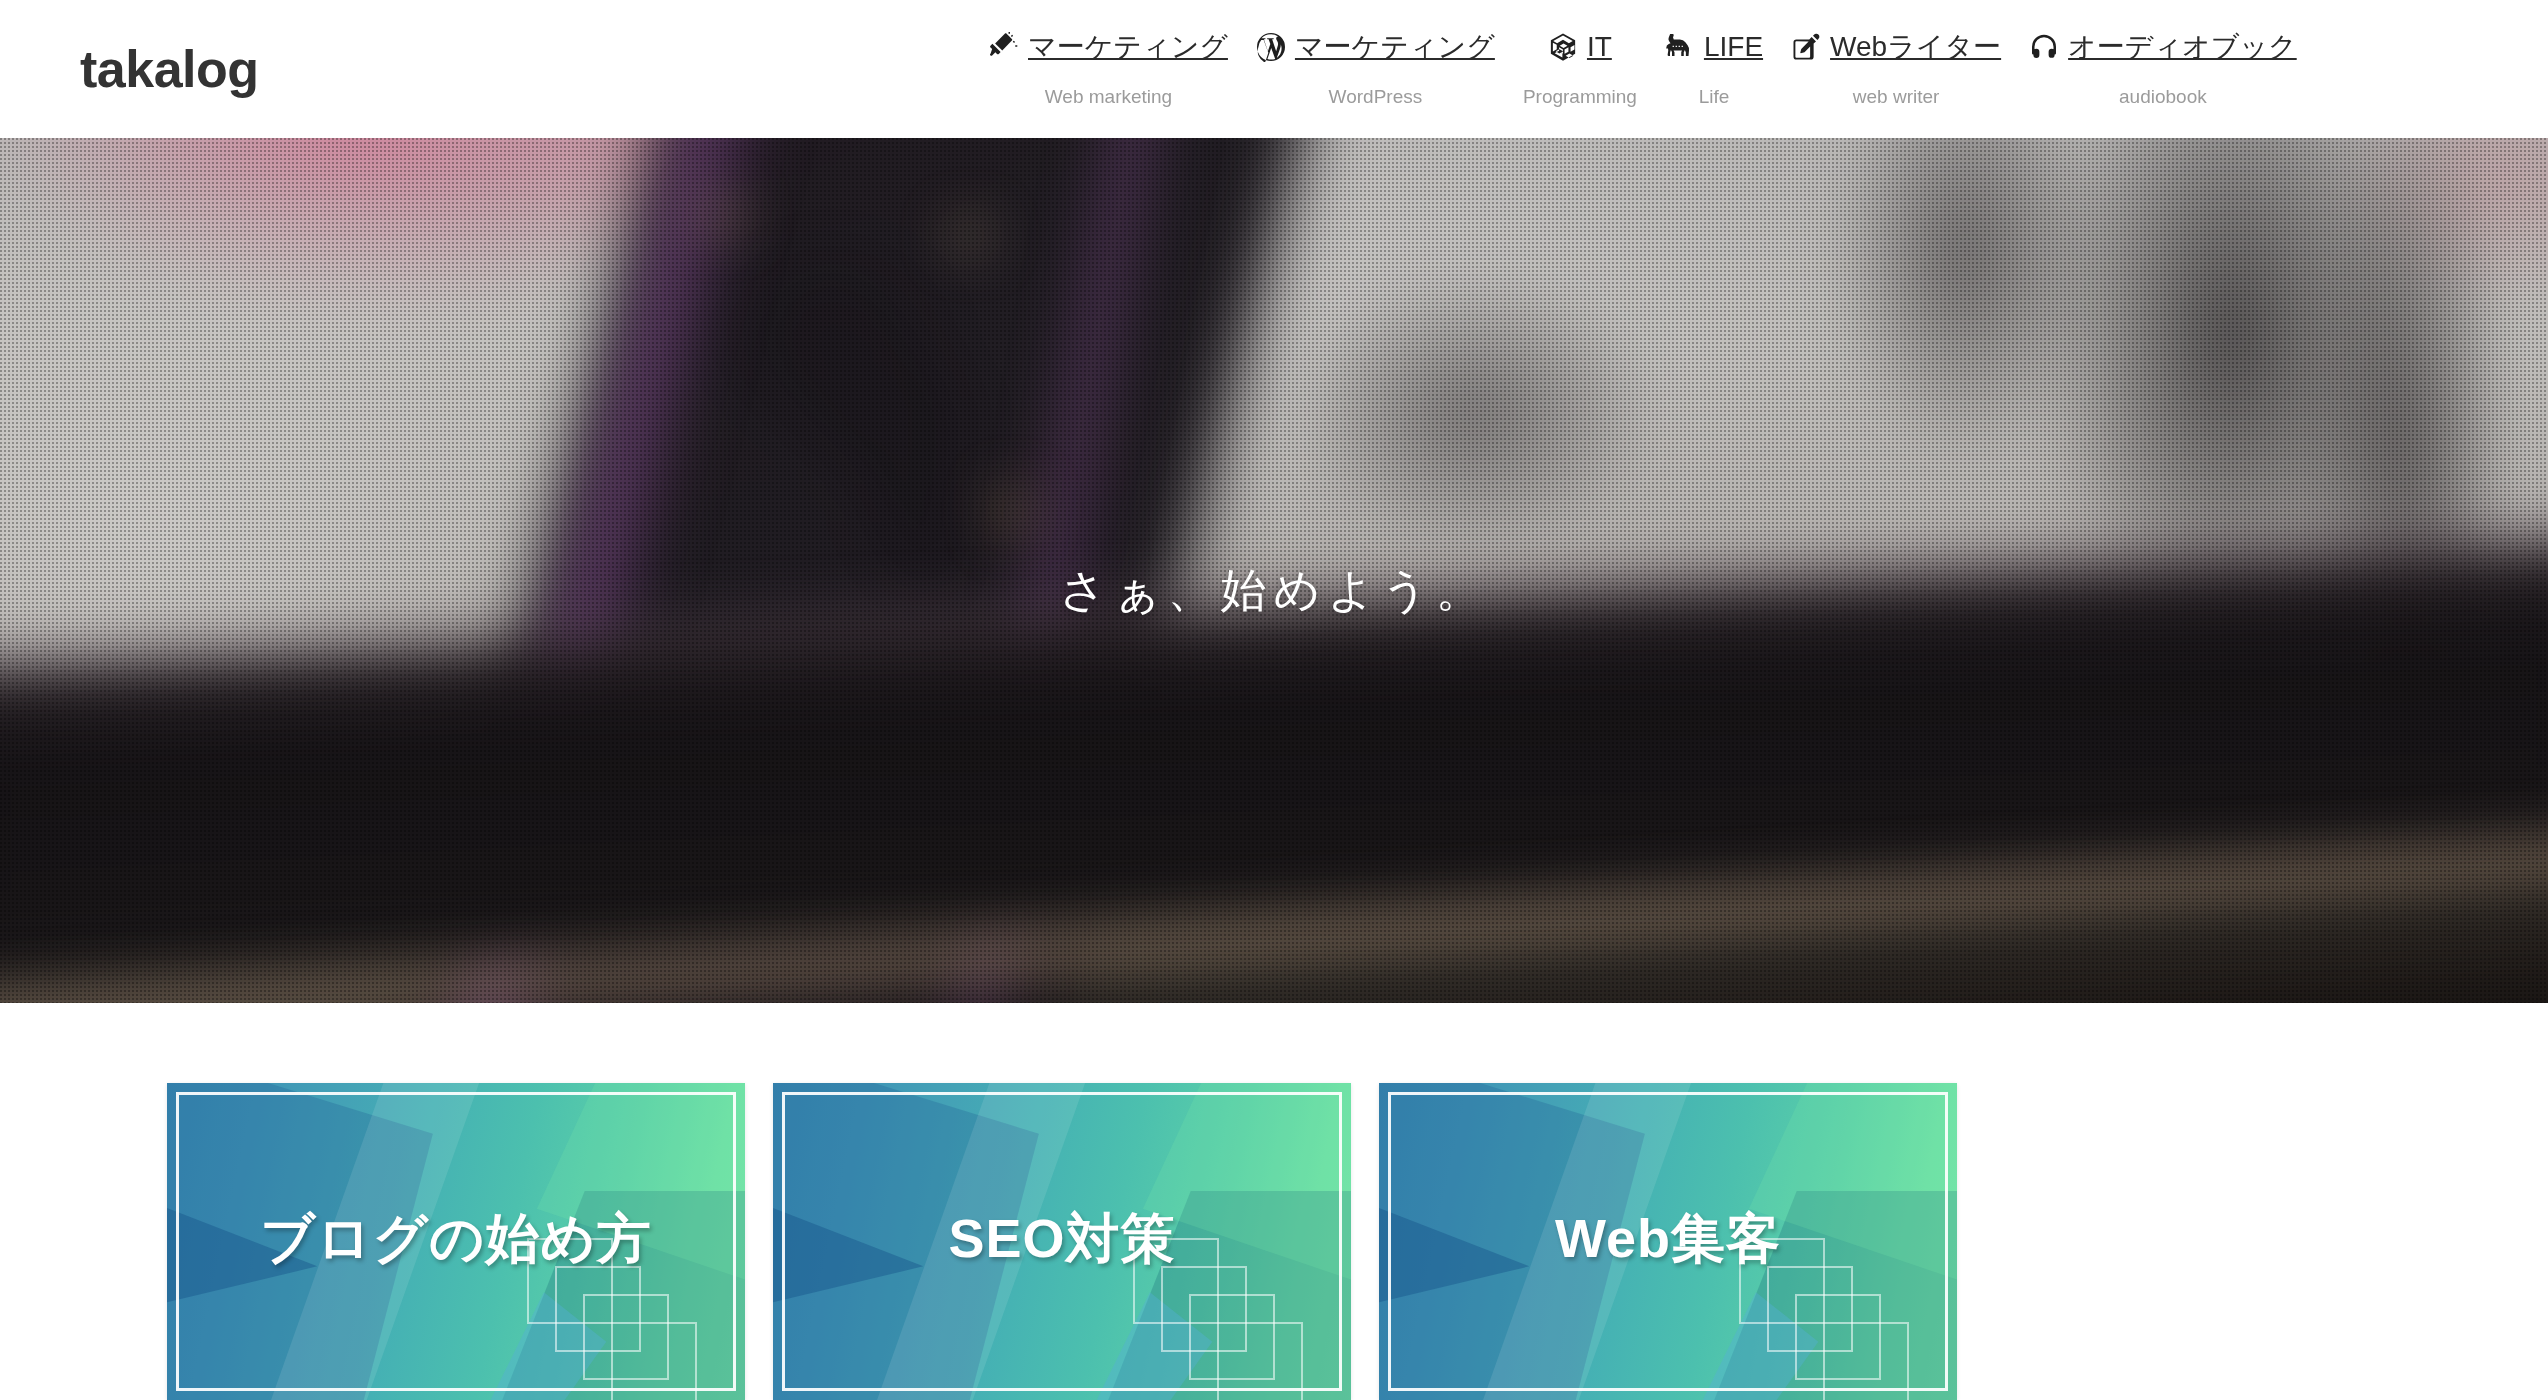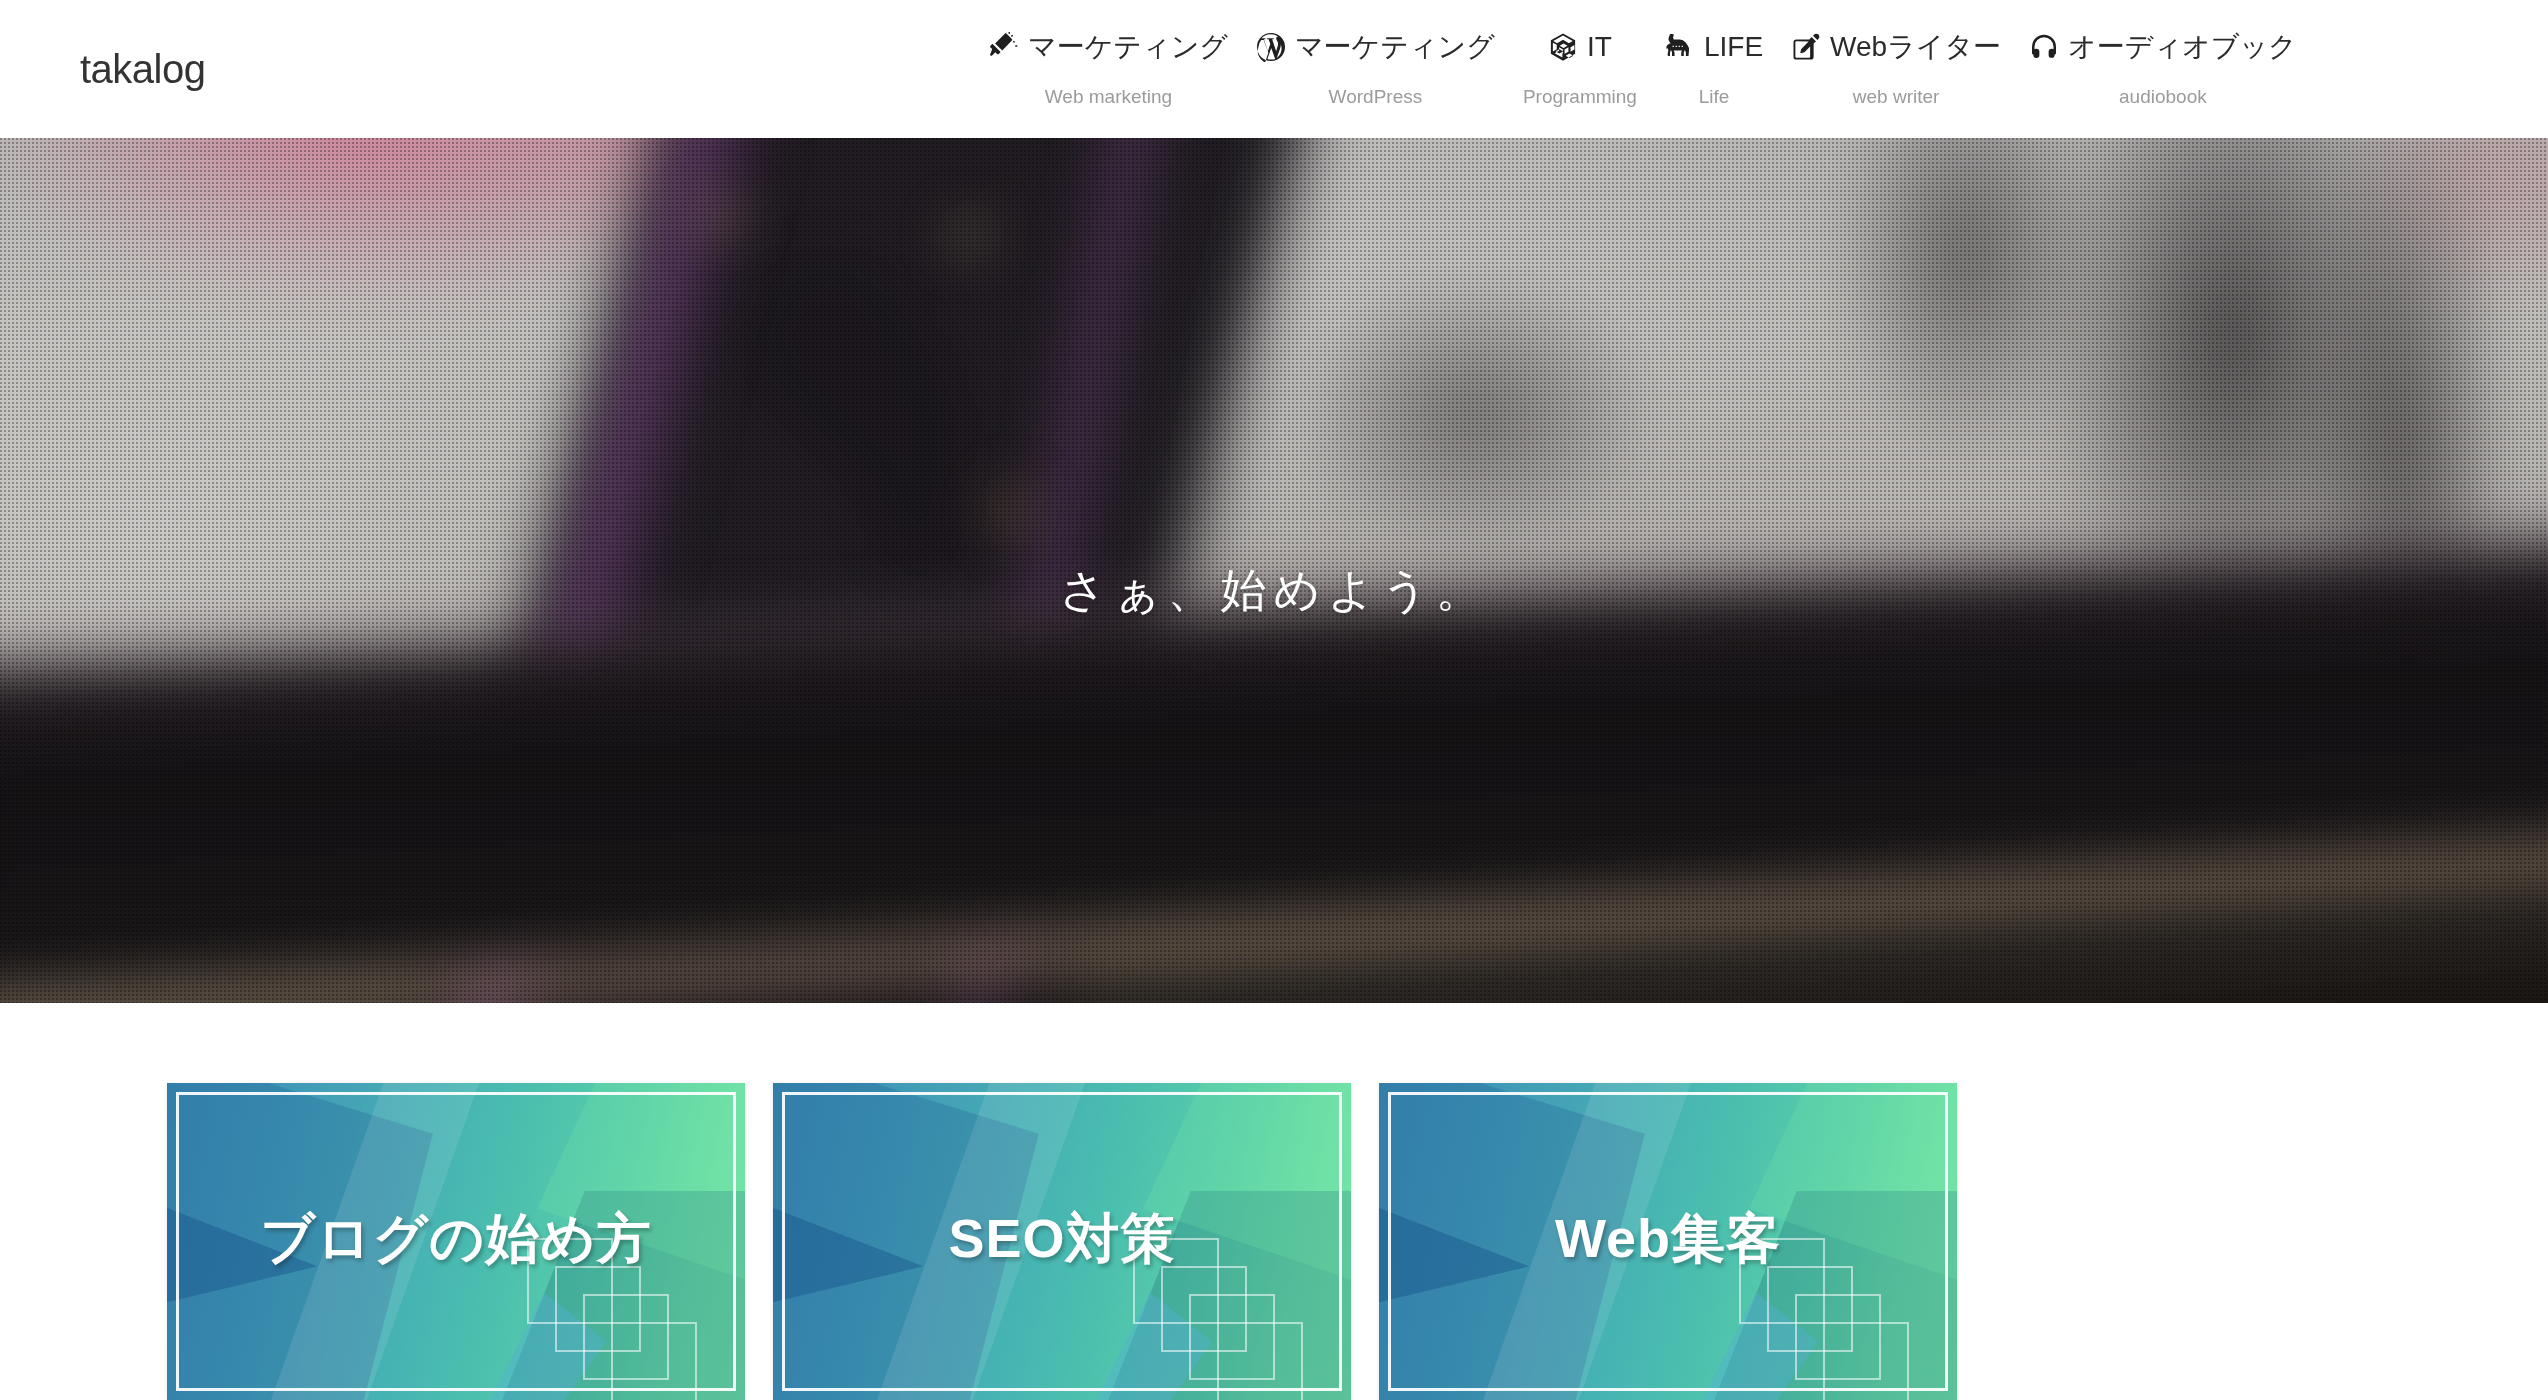--- a/index.html
+++ b/index.html
@@ -14,21 +14,21 @@
   .site-header{
     position:absolute; top:0; left:0;
     width:2548px; height:138px;
     background:#ffffff;
     display:flex; align-items:center;
     z-index:10;
   }
   .brand{
     position:absolute; left:80px; top:50%;
     transform:translateY(-50%);
-    font-size:40px; font-weight:normal;
+    font-size:52px; font-weight:bold;
     letter-spacing:-0.5px;
     color:#333333;
   }
   .main-nav{
     position:absolute; left:975px; top:32px;
     display:flex; align-items:flex-start;
   }
   .nav-item{
     display:flex; flex-direction:column;
     align-items:center;
@@ -36,20 +36,21 @@
     text-decoration:none;
     cursor:pointer;
   }
   .nav-main{
     display:flex; align-items:center;
     gap:9px;
     color:#2b2b2b;
     font-size:28px;
     line-height:1.05;
     white-space:nowrap;
+    text-decoration:underline;
   }
   .nav-ja{ color:#2b2b2b; }
   .nav-sub{
     margin-top:24px;
     font-size:19px;
     color:#9b9b9b;
     white-space:nowrap;
   }
   .nav-ic{ display:inline-block; width:30px; height:30px; flex:0 0 30px; }
   .nav-ic svg{ display:block; width:30px; height:30px; fill:#1f1f1f; }

